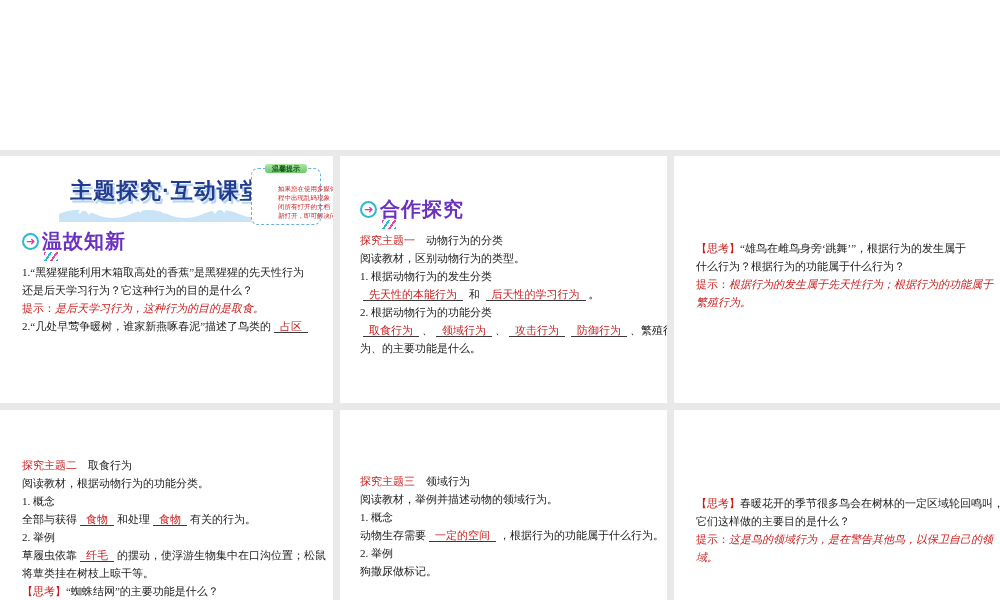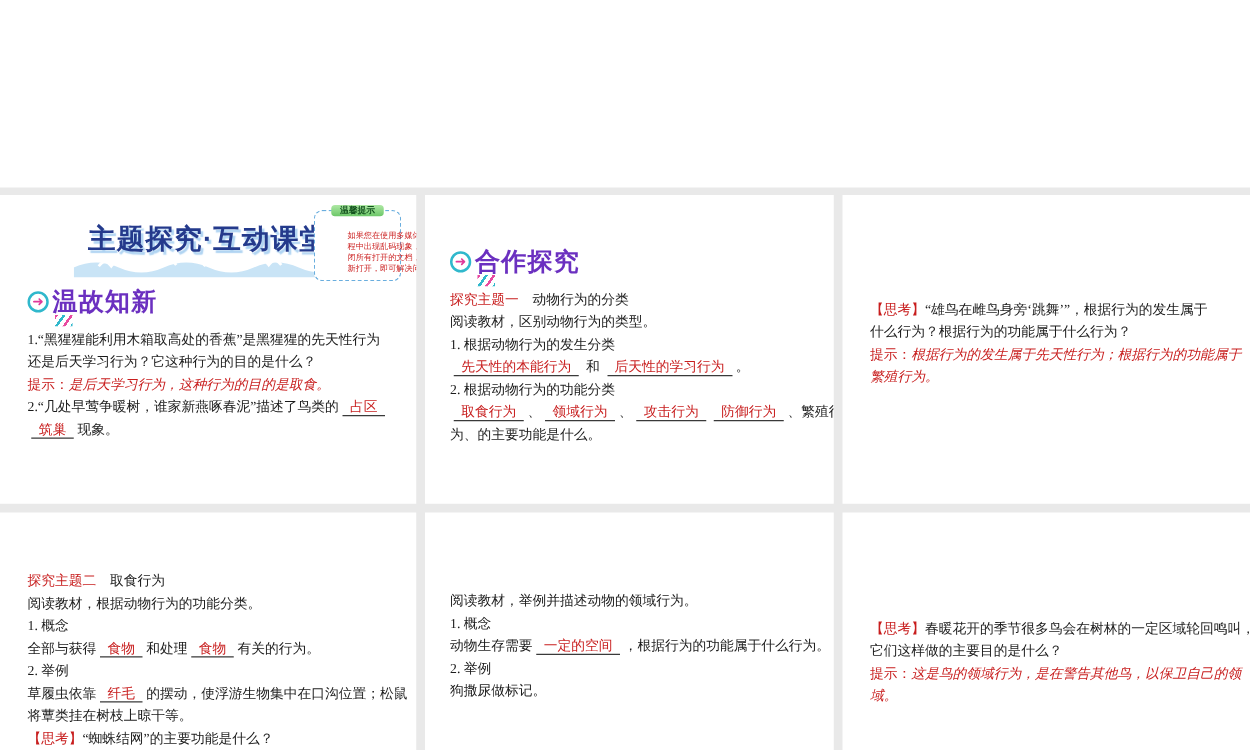--- a/index.html
+++ b/index.html
@@ -133,21 +133,20 @@
         <span class="hdr-text">温故知新</span>
         <span class="hdr-underline"><span class="hdr-tail"></span></span>
       </span>
     </div>
 
     <div class="lines">
         <div class="tline"><span class="seg-k">1.“黑猩猩能利用木箱取高处的香蕉”是黑猩猩的先天性行为</span></div>
         <div class="tline"><span class="seg-k">还是后天学习行为？它这种行为的目的是什么？</span></div>
         <div class="tline"><span class="seg-r">提示：</span><span class="seg-i">是后天学习行为，这种行为的目的是取食。</span></div>
         <div class="tline"><span class="seg-k">2.“几处早莺争暖树，谁家新燕啄春泥”描述了鸟类的</span><span class="seg-b">占区</span></div>
-        <div class="tline"><span class="seg-b">筑巢</span><span class="seg-k">现象。</span></div>
       </div>
   </div>
 
   <div class="panel p-tm">
     <div class="section-header">
       <span class="hdr-icon">➜</span>
       <span class="hdr-text-wrap">
         <span class="hdr-text">合作探究</span>
         <span class="hdr-underline"><span class="hdr-tail"></span></span>
       </span>
@@ -180,20 +179,21 @@
         <div class="tline"><span class="seg-k">全部与获得</span><span class="seg-b">食物</span><span class="seg-k">和处理</span><span class="seg-b">食物</span><span class="seg-k">有关的行为。</span></div>
         <div class="tline"><span class="seg-k">2. 举例</span></div>
         <div class="tline"><span class="seg-k">草履虫依靠</span><span class="seg-b">纤毛</span><span class="seg-k">的摆动，使浮游生物集中在口沟位置；松鼠</span></div>
         <div class="tline"><span class="seg-k">将蕈类挂在树枝上晾干等。</span></div>
         <div class="tline"><span class="seg-r">【思考】</span><span class="seg-k">“蜘蛛结网”的主要功能是什么？</span></div>
       </div>
   </div>
 
   <div class="panel p-bm">
     <div class="lines">
+        <div class="tline"><span class="seg-r">探究主题三</span><span class="seg-k">　领域行为</span></div>
         <div class="tline"><span class="seg-k">阅读教材，举例并描述动物的领域行为。</span></div>
         <div class="tline"><span class="seg-k">1. 概念</span></div>
         <div class="tline"><span class="seg-k">动物生存需要</span><span class="seg-b">一定的空间</span><span class="seg-k">，根据行为的功能属于什么行为。</span></div>
         <div class="tline"><span class="seg-k">2. 举例</span></div>
         <div class="tline"><span class="seg-k">狗撒尿做标记。</span></div>
       </div>
   </div>
 
   <div class="panel p-br">
     <div class="lines">

